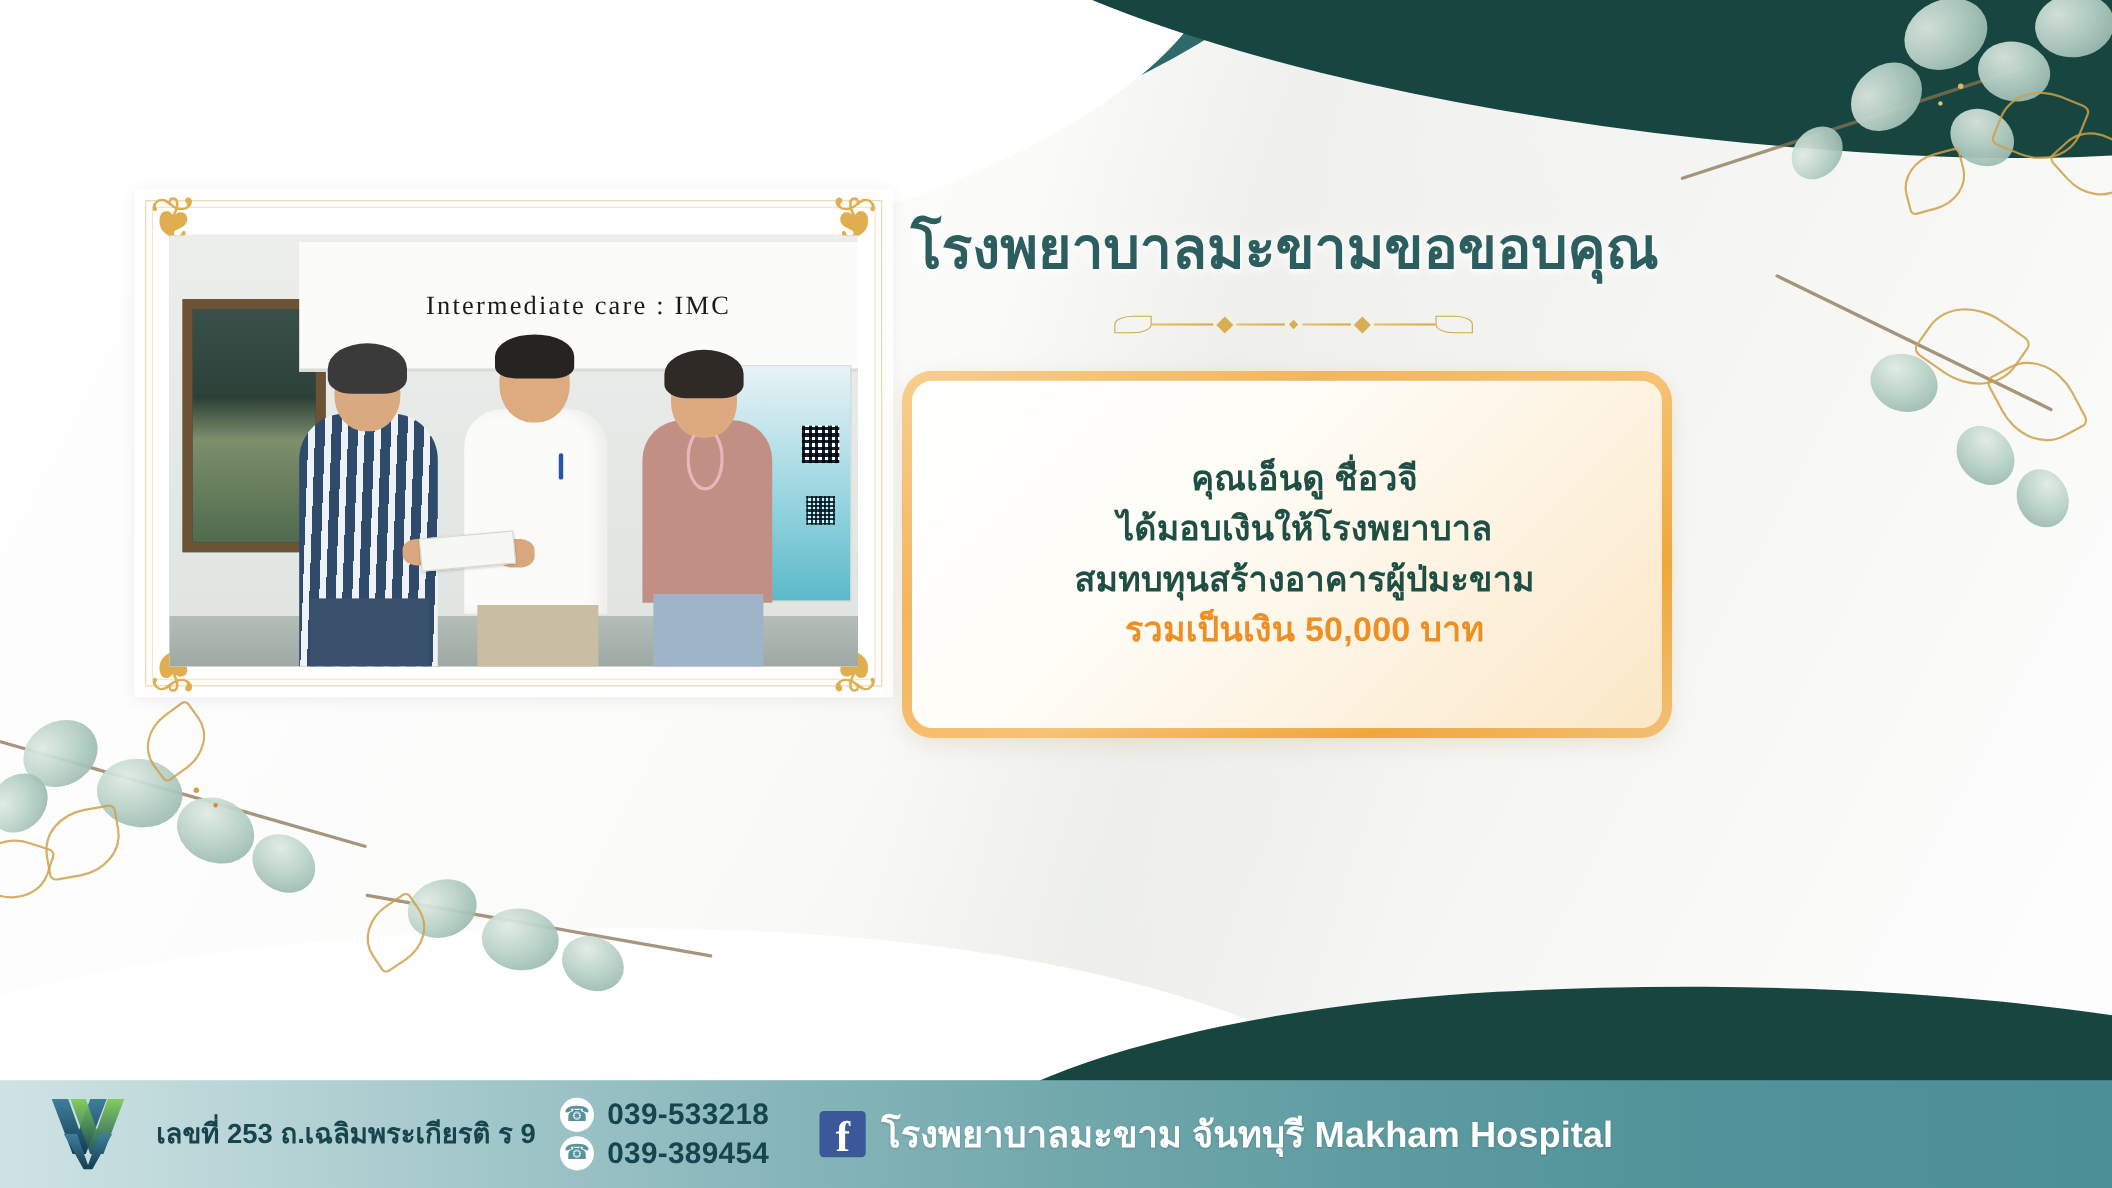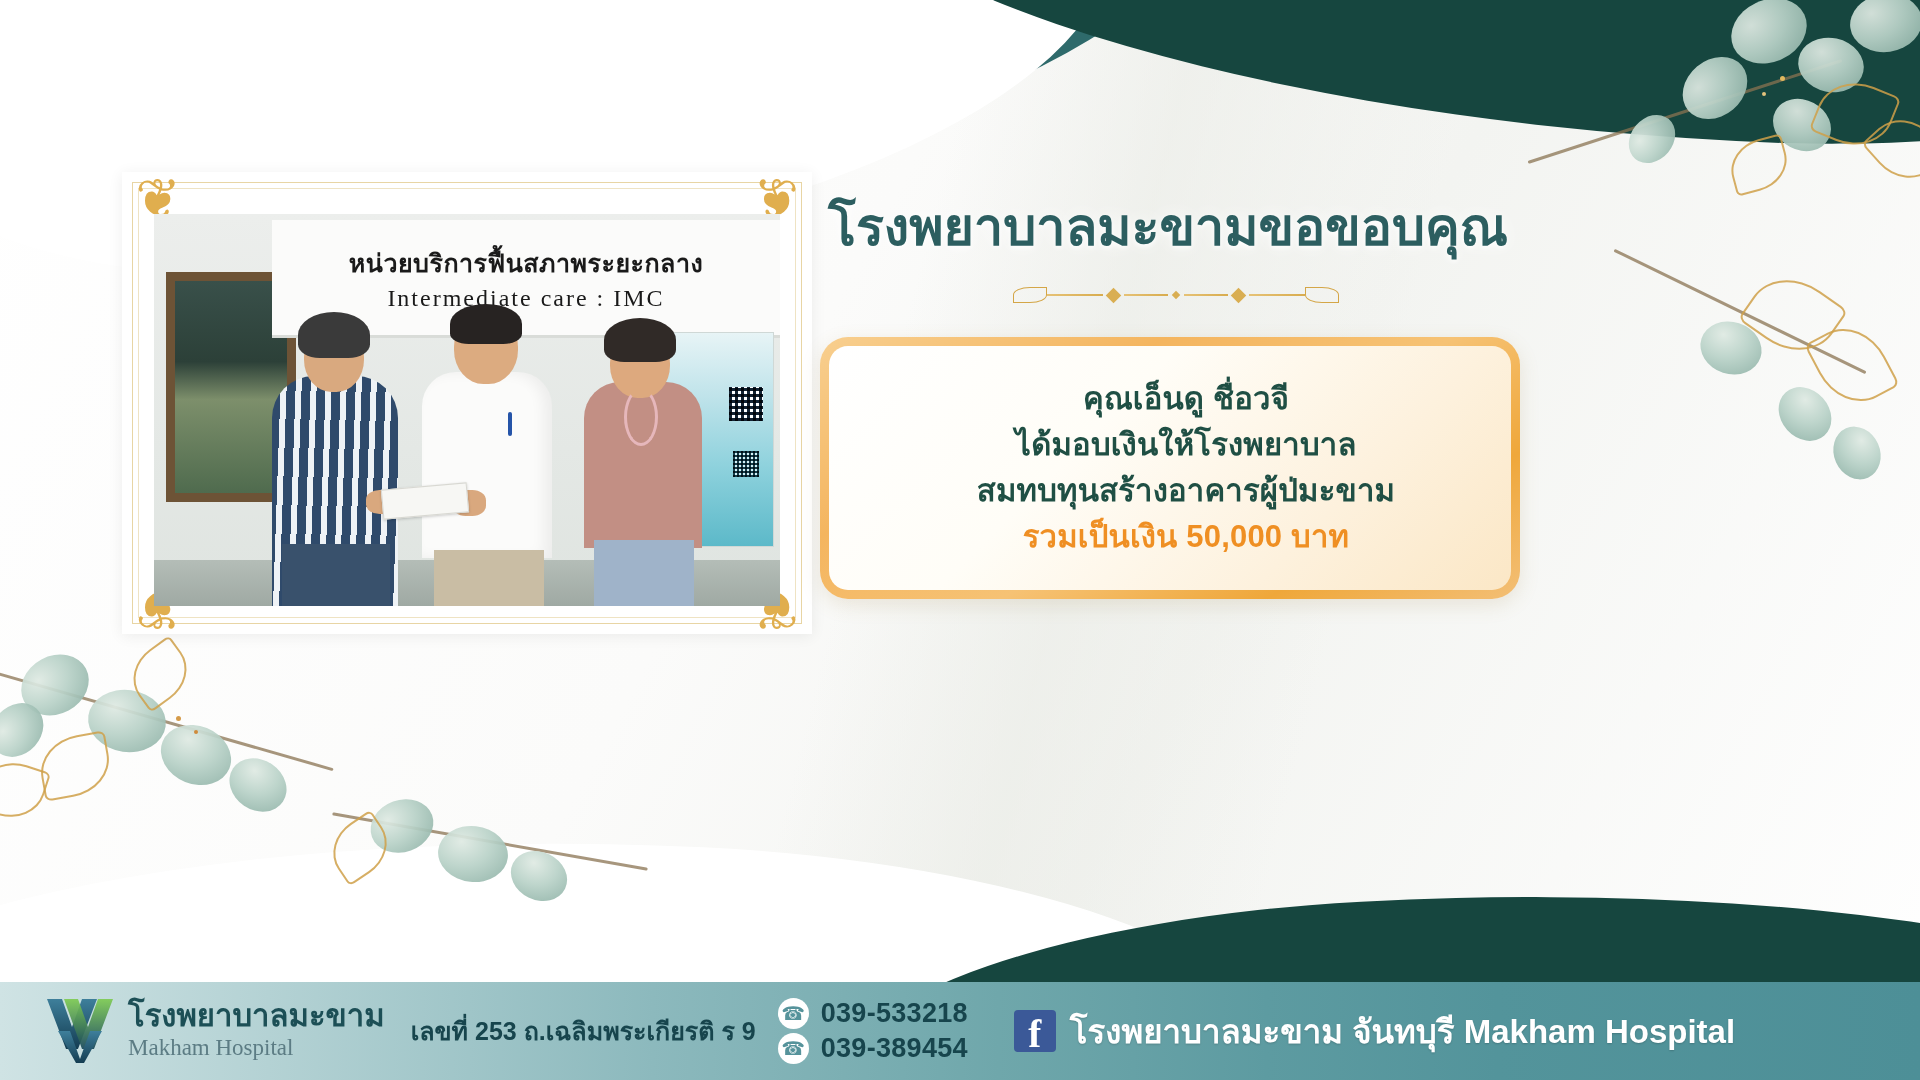--- a/index.html
+++ b/index.html
@@ -243,21 +243,21 @@
   .divider .sdia {
     width:6px; height:6px; background:#d9ae52; transform:rotate(45deg); margin:0 5px;
   }
   .divider .eye {
     width:34px; height:16px; border:1.6px solid #d4a647;
     border-radius:50% 0 50% 0; transform:rotate(0deg);
   }
 
   
   .card {
-    position:absolute; left:820px; top:337px; width:700px; height:262px;
+    position:absolute; left:820px; top:337px; width:700px; height:334px;
     border:9px solid transparent;
     border-radius:28px;
     background:
       linear-gradient(135deg,#ffffff 0%,#fffdf7 38%,#fdf1dd 72%,#fbe7c6 100%) padding-box,
       linear-gradient(150deg,#f8cf8f 0%,#f4b55f 30%,#f6c274 55%,#efa73a 78%,#f3bf76 100%) border-box;
     box-shadow:0 6px 20px rgba(160,130,70,.16);
     display:flex; flex-direction:column; align-items:center; justify-content:center;
     gap:2px;
     padding-left:32px;
   }
@@ -376,21 +376,20 @@
   <div class="corner-orn" style="left:8px; top:4px;">❦</div>
   <div class="corner-orn" style="right:8px; top:4px; transform:scaleX(-1);">❦</div>
   <div class="corner-orn" style="left:8px; bottom:2px; transform:scaleY(-1);">❦</div>
   <div class="corner-orn" style="right:8px; bottom:2px; transform:scale(-1,-1);">❦</div>
 
   <div class="photo">
     <div class="scene">
       <div class="wall"></div>
       <div class="window-frame"></div>
       <div class="sign-board">
-        <div class="sign-th">หน่วยบริการฟื้นสภาพระยะกลาง</div>
         <div class="sign-en">Intermediate care : IMC</div>
       </div>
       <div class="poster">
         <div class="qr"></div>
         <div class="qr2"></div>
       </div>
       <div class="ground"></div>
 
       <div class="p1-body"></div>
       <div class="p1-leg"></div>
@@ -450,24 +449,20 @@
           <stop offset="0%" stop-color="#3e7f9b"></stop>
             <stop offset="100%" stop-color="#143d52"></stop>
         </linearGradient>
       </defs>
       <path d="M3 2 L18 2 L28 30 L38 2 L53 2 L34 52 L22 52 Z" fill="url(#lg2)"></path>
       <path d="M20 2 L34 2 L44 30 L54 2 L69 2 L50 52 L38 52 Z" fill="url(#lg1)" opacity=".92"></path>
       <path d="M14 34 L26 34 L36 62 L46 34 L58 34 L40 66 L32 66 Z" fill="url(#lg2)"></path>
     </svg>
   </div>
 
-  <div class="hosp-names">
-    <div class="hosp-th">โรงพยาบาลมะขาม</div>
-    <div class="hosp-en">Makham Hospital</div>
-  </div>
 
   <div class="addr">
     <div>เลขที่ 253 ถ.เฉลิมพระเกียรติ ร 9</div>
   </div>
 
   <div class="phones">
     <div class="phone-row">
       <span class="phone-ic">☎</span>
       <span class="phone-num">039-533218</span>
     </div>

